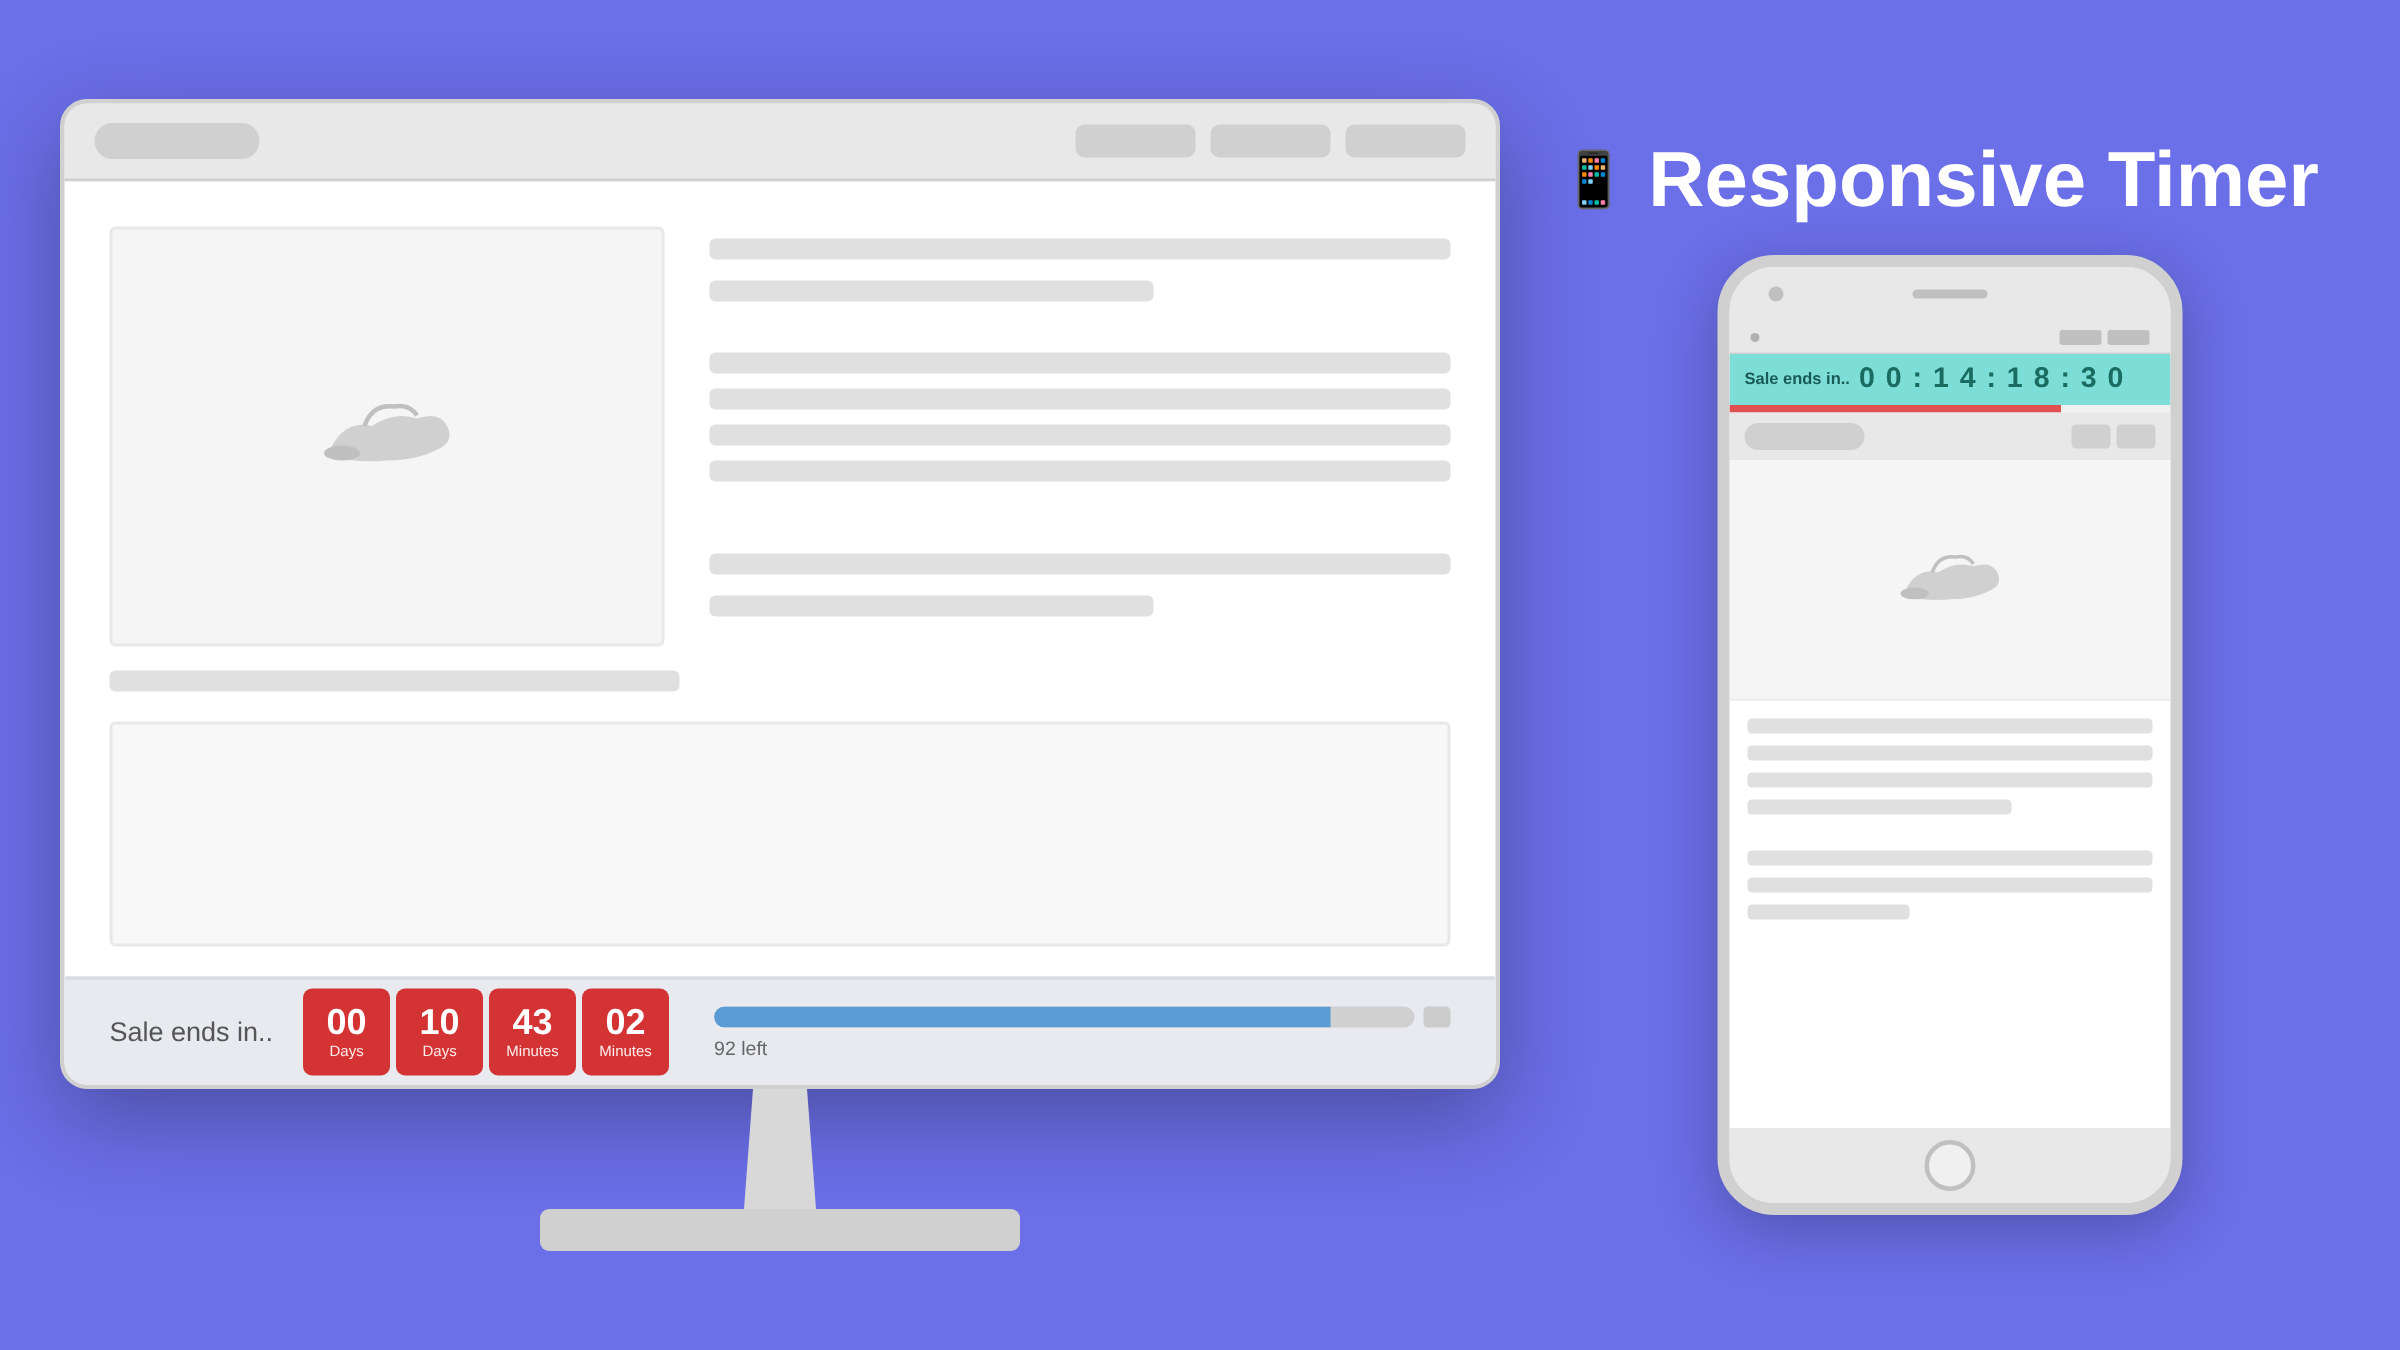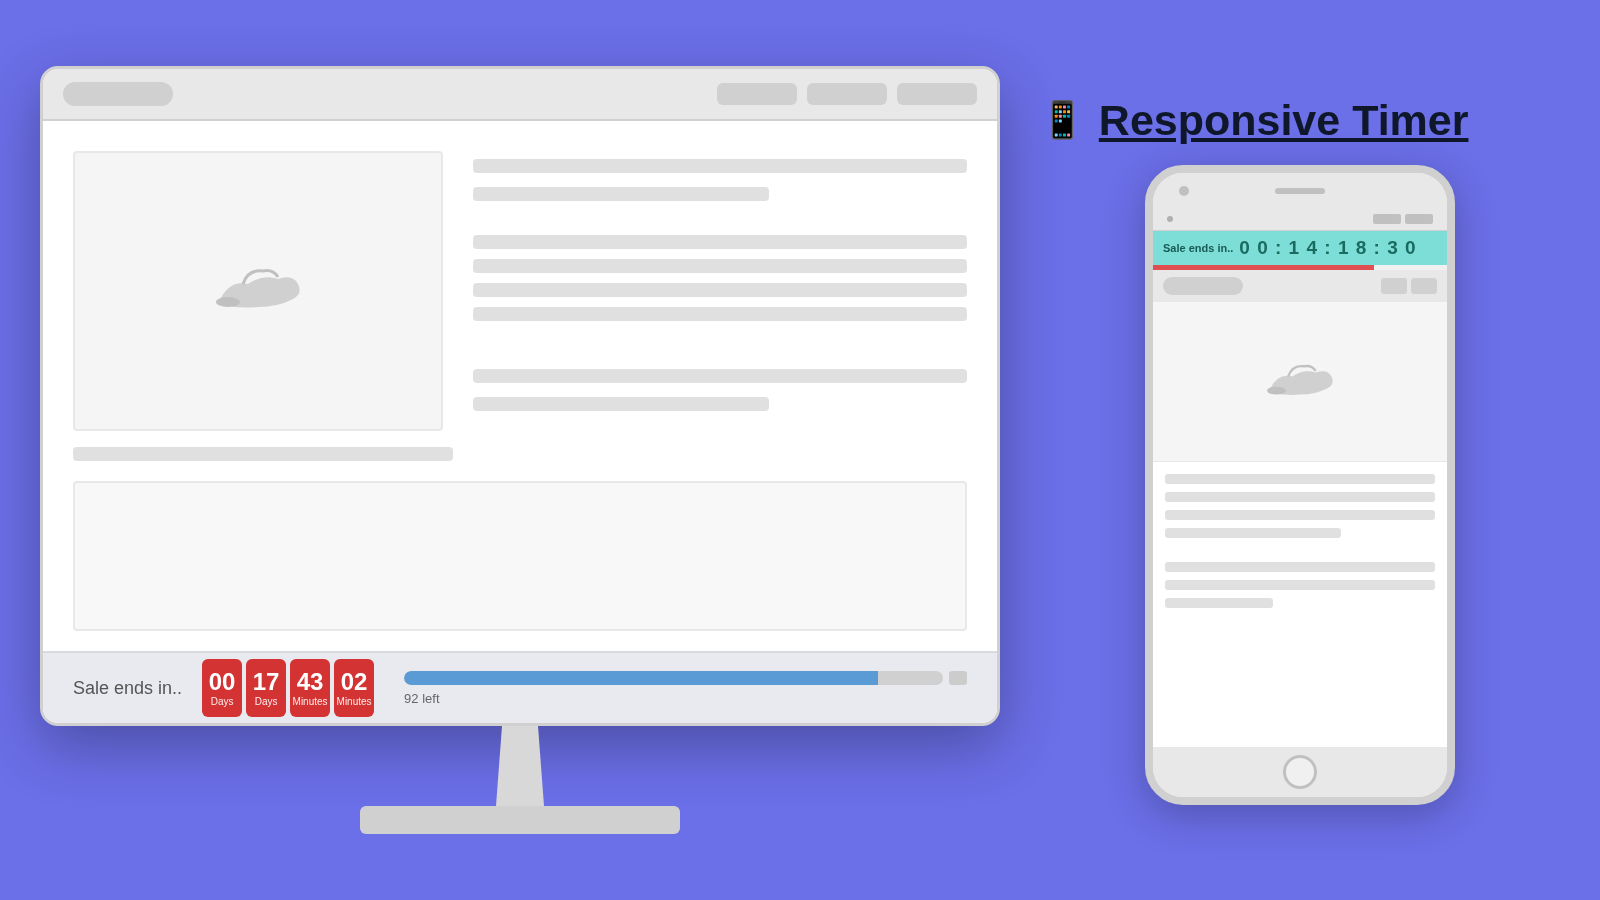--- a/index.html
+++ b/index.html
@@ -138,21 +138,21 @@
       font-weight: 500;
       white-space: nowrap;
     }
     .timer-blocks {
       display: flex;
       gap: 4px;
     }
     .timer-block {
       background: #d43333;
       border-radius: 6px;
-      width: 40px;
+      width: 58px;
       height: 58px;
       display: flex;
       flex-direction: column;
       align-items: center;
       justify-content: center;
       color: white;
     }
     .timer-block .num {
       font-size: 24px;
       font-weight: 700;
@@ -220,24 +220,23 @@
       gap: 20px;
       flex: 1;
     }
     .panel-title {
       display: flex;
       align-items: center;
       gap: 14px;
       color: white;
     }
     .panel-title-text {
-      font-size: 43px;
+      font-size: 52px;
       font-weight: 700;
-      color: #0f172a;
-      text-decoration: underline;
+      color: #ffffff;
     }
 
     
     .phone-wrapper {
       display: flex;
       flex-direction: column;
       align-items: center;
     }
     .phone {
       width: 310px;
@@ -468,21 +467,21 @@
       </div>
 
       <div class="countdown-bar">
         <span class="sale-label">Sale ends in..</span>
         <div class="timer-blocks">
           <div class="timer-block">
             <span class="num">00</span>
             <span class="unit">Days</span>
           </div>
           <div class="timer-block">
-            <span class="num">17</span>
+            <span class="num">10</span>
             <span class="unit">Days</span>
           </div>
           <div class="timer-block">
             <span class="num">43</span>
             <span class="unit">Minutes</span>
           </div>
           <div class="timer-block">
             <span class="num">02</span>
             <span class="unit">Minutes</span>
           </div>

